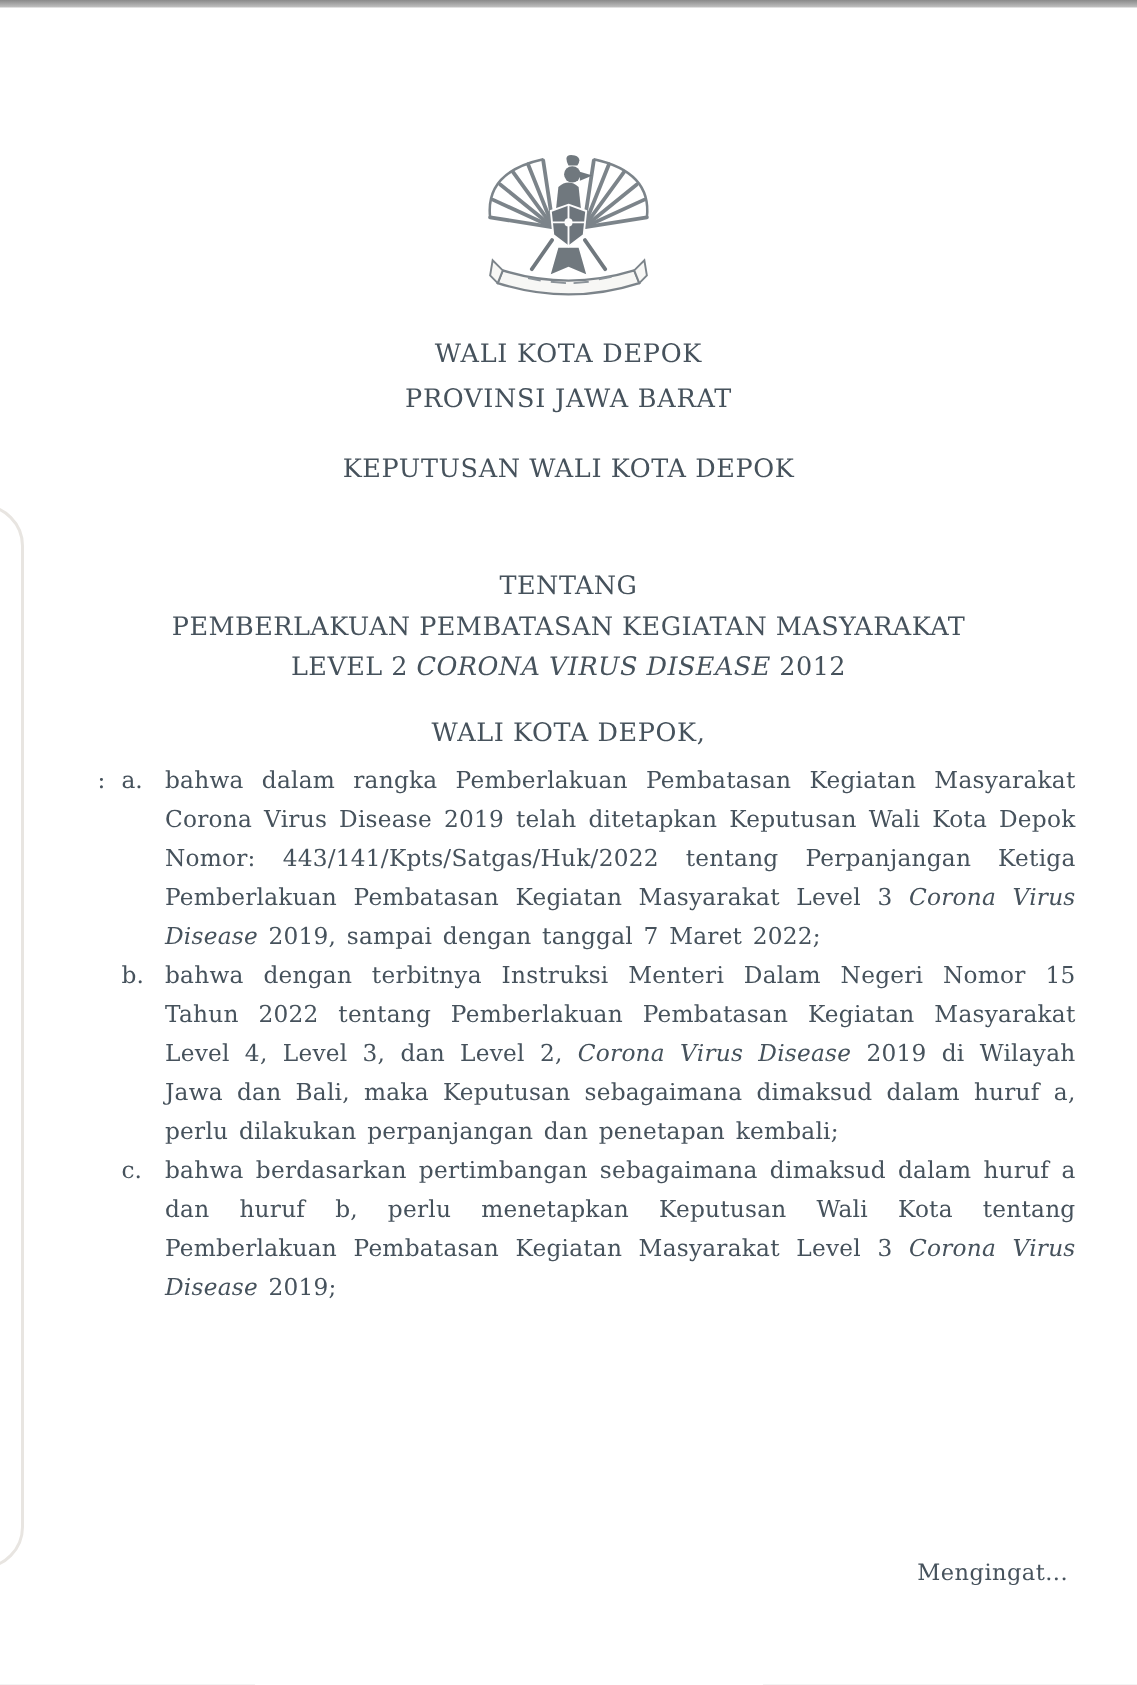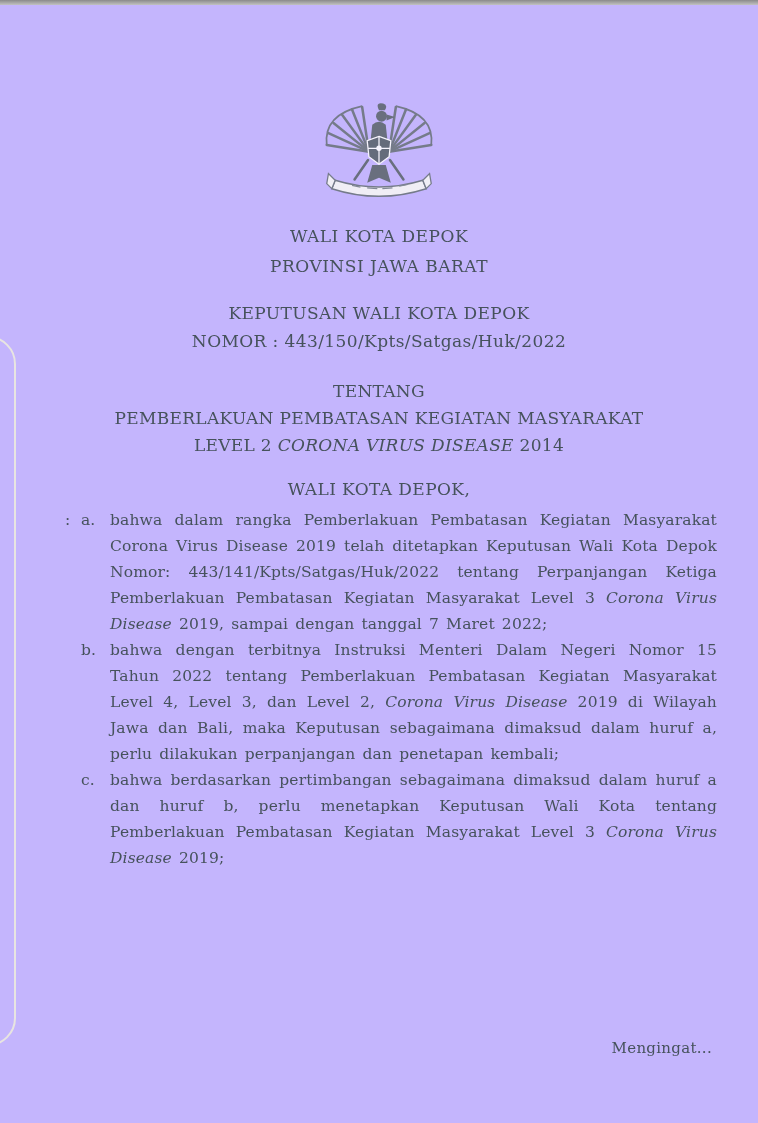--- a/index.html
+++ b/index.html
@@ -1,20 +1,20 @@
 <!DOCTYPE html>
 <html><head>
 <meta charset="utf-8">
 <style>
   html,body { margin:0; padding:0; background:#e9e9e9; }
   .page {
     position:relative;
     width:758px; height:1123px;
     margin:0 auto;
-    background:#c4b5fd;
+    background:#ffffff;
     overflow:hidden;
     font-family:"DejaVu Serif", serif;
     color:#46525c;
   }
   .topbar {
     position:absolute; top:0; left:0; right:0; height:5px;
     background:linear-gradient(#8a8a8a,#c2c2c2);
   }
   .edge-artifact {
     position:absolute; left:-58px; top:336px; width:70px; height:706px;
@@ -100,27 +100,26 @@
     <path d="M38,102 l10,2 M56,105 l12,1 M74,106 l12,-1 M94,103 l10,-2" stroke="#7a838a" stroke-width="1.5" fill="none"></path>
   </svg>
 
   <div class="center-block authority">
     <div>WALI KOTA DEPOK</div>
     <div>PROVINSI JAWA BARAT</div>
   </div>
 
   <div class="center-block decree">
     <div>KEPUTUSAN WALI KOTA DEPOK</div>
-    <div>NOMOR : 443/150/Kpts/Satgas/Huk/2022</div>
   </div>
 
   <div class="center-block subject">
     <div>TENTANG</div>
     <div>PEMBERLAKUAN PEMBATASAN KEGIATAN MASYARAKAT</div>
-    <div><span>LEVEL 2 </span><span class="it">CORONA VIRUS DISEASE</span><span> 2014</span></div>
+    <div><span>LEVEL 2 </span><span class="it">CORONA VIRUS DISEASE</span><span> 2012</span></div>
   </div>
 
   <div class="center-block salutation">WALI KOTA DEPOK,</div>
 
   <div class="considering">
     <div class="colon">:</div>
     <div class="items">
       <div class="item">
         <div class="marker">a.</div>
         <div class="itext"><span>bahwa dalam rangka Pemberlakuan Pembatasan Kegiatan Masyarakat Corona Virus Disease 2019 telah ditetapkan Keputusan Wali Kota Depok Nomor: 443/141/Kpts/Satgas/Huk/2022 tentang Perpanjangan Ketiga Pemberlakuan Pembatasan Kegiatan Masyarakat Level 3 </span><span class="it">Corona Virus Disease</span><span> 2019, sampai dengan tanggal 7 Maret 2022;</span></div>

